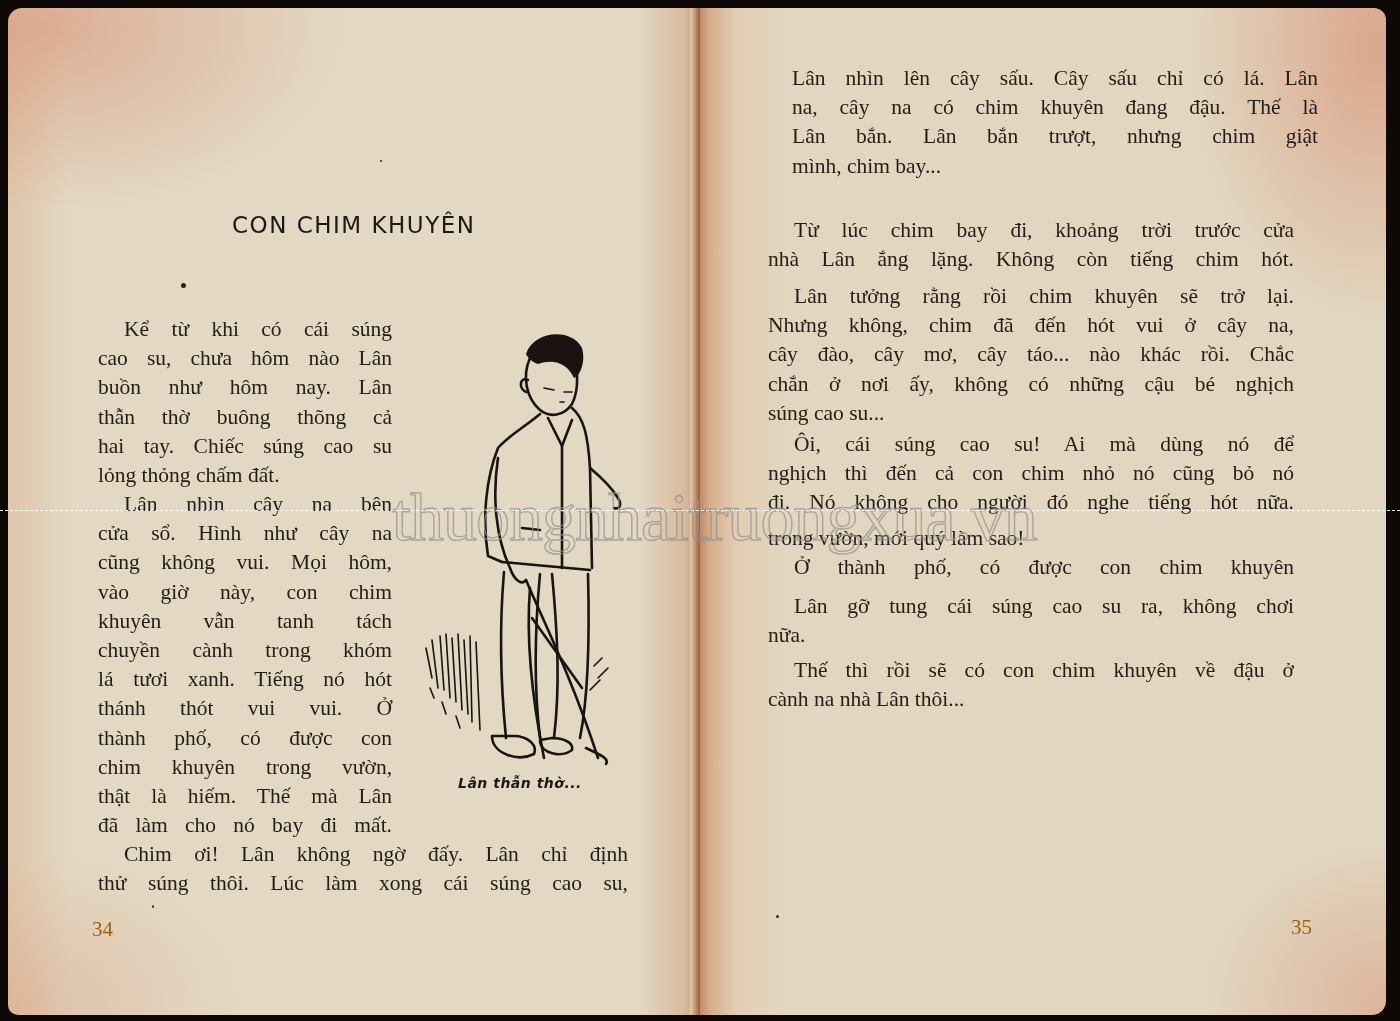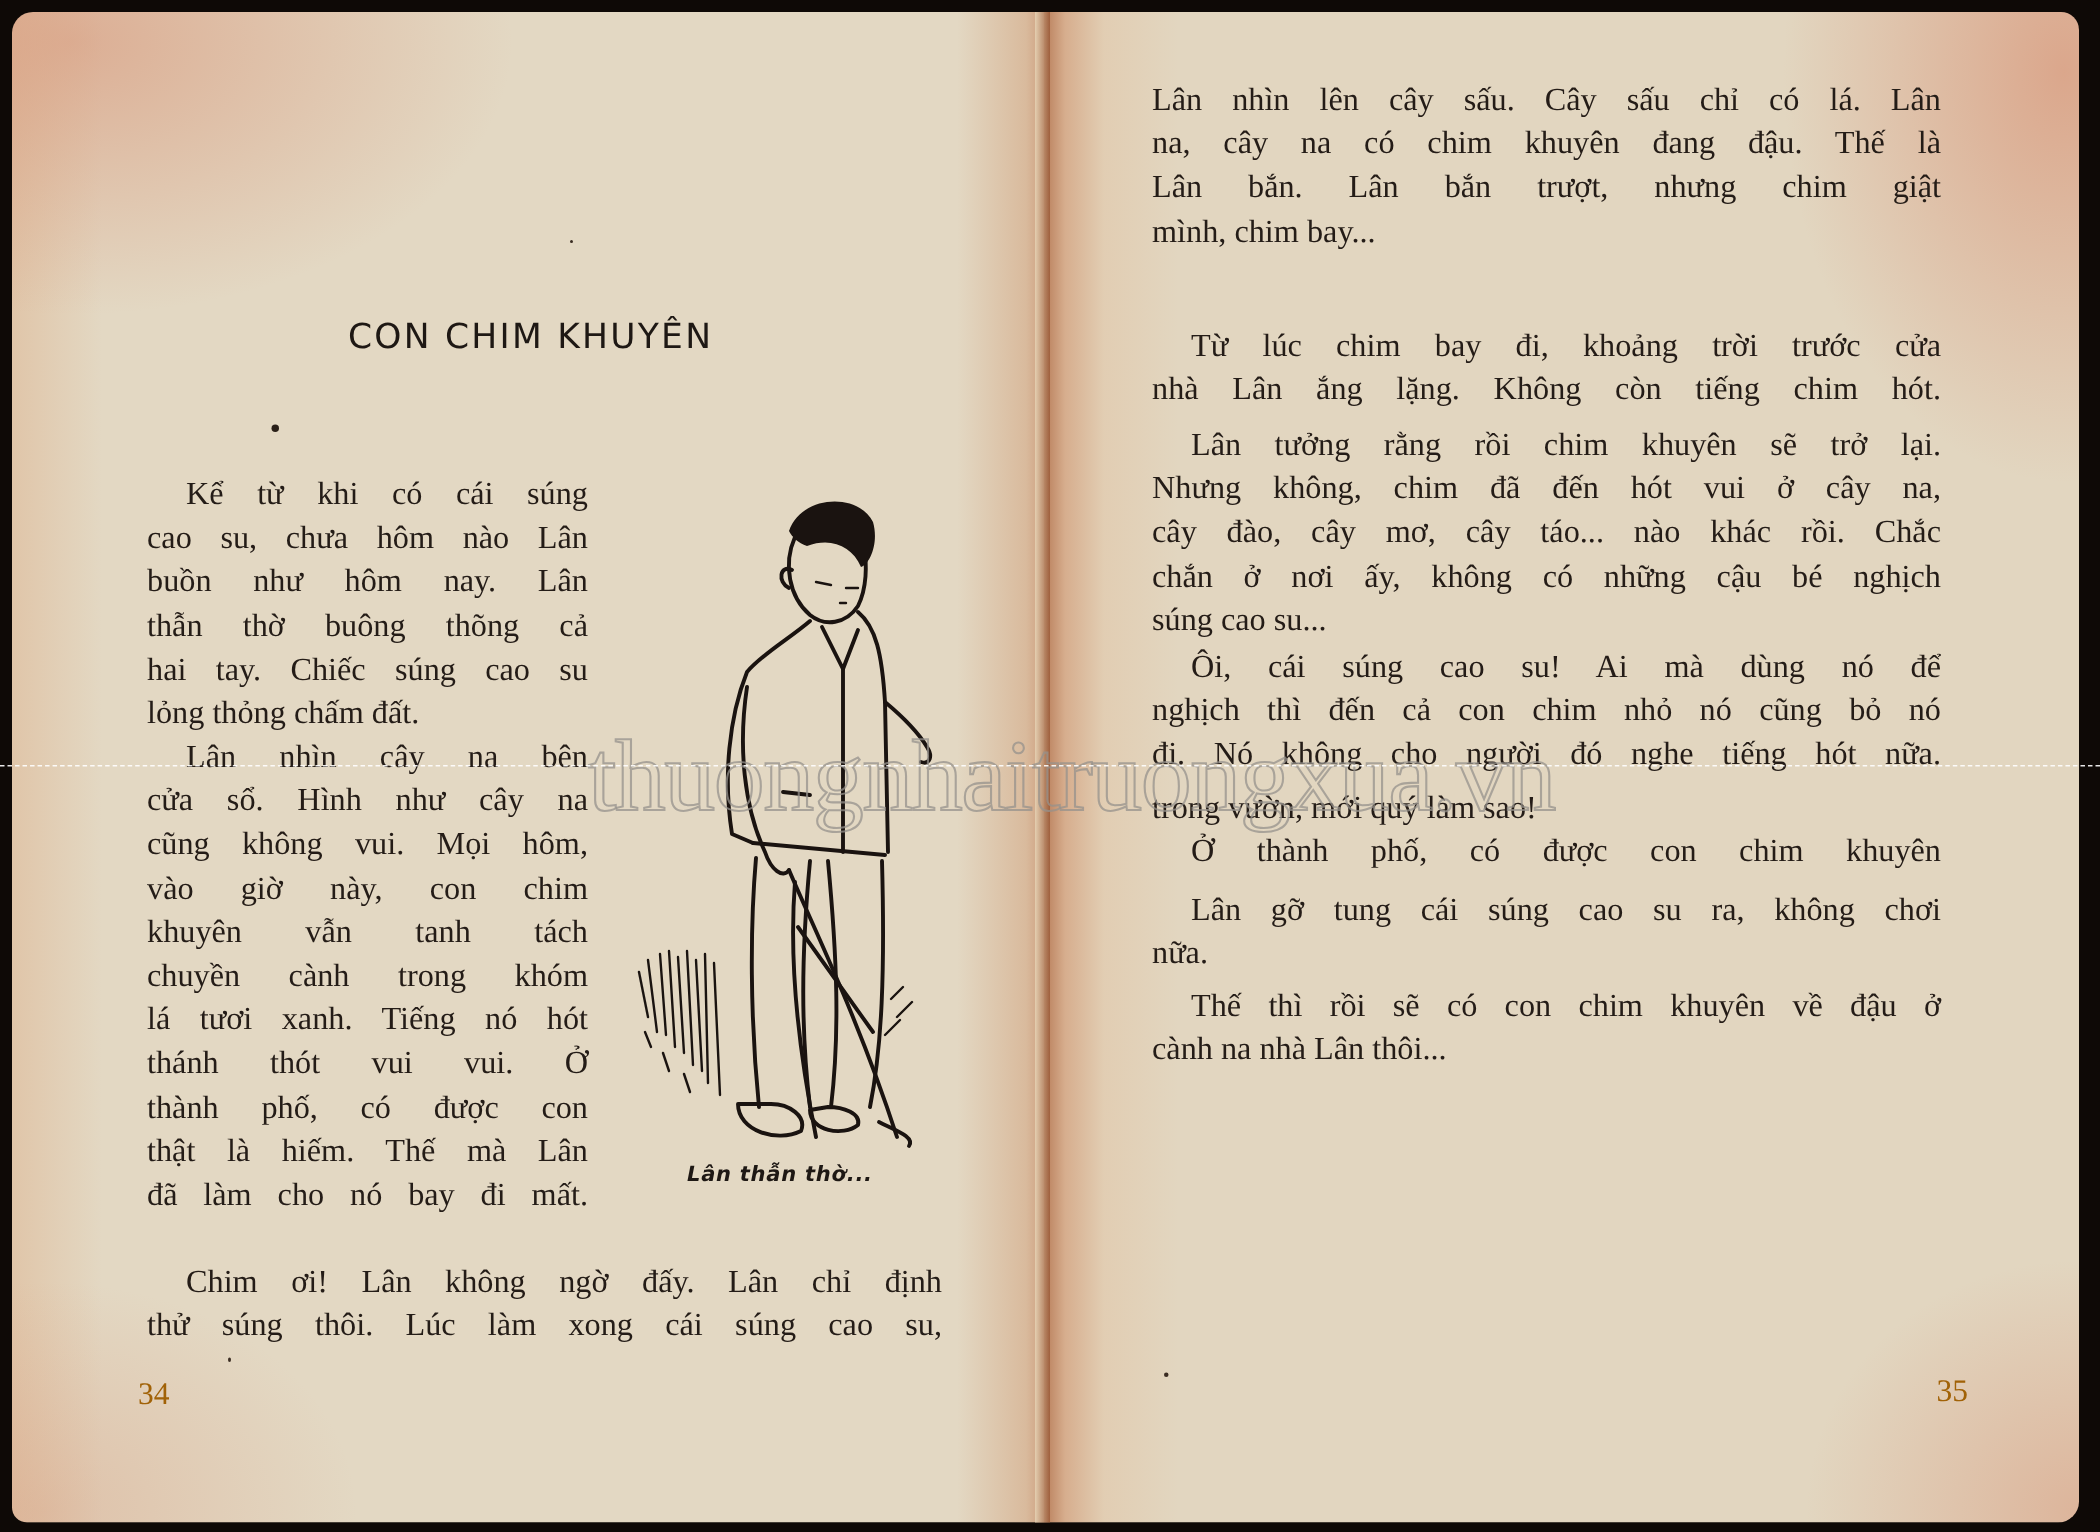--- a/index.html
+++ b/index.html
@@ -47,21 +47,21 @@
   .para .line { display:block; white-space:nowrap; text-align:justify; text-align-last:justify; }
   .para .line.last { text-align-last:left; }
   .indent { padding-left:26px; }
 
   .col-left { position:absolute; left:98px; width:294px; }
   .p1 { top:315px; }
   .p2 { top:490px; }
   .p3 { position:absolute; left:98px; width:530px; top:840px; }
 
   .col-right { position:absolute; left:768px; width:526px; }
-  .r1 { top:52px; }
+  .r1 { top:64px;margin-left:24px; }
   .r2 { top:216px; }
   .r3 { top:282px; }
   .r4 { top:430px; }
   .r5 { top:524px; }
   .r6 { top:592px; }
   .r7 { top:656px; }
 
   .page-num { position:absolute; font-size:21px; color:#a16207; }
   .pn-left { left:92px; top:917px; }
   .pn-right { left:1291px; top:915px; }
@@ -112,20 +112,21 @@
   <div class="col-left para p2">
     <span class="line indent">Lân nhìn cây na bên</span>
     <span class="line">cửa sổ. Hình như cây na</span>
     <span class="line">cũng không vui. Mọi hôm,</span>
     <span class="line">vào giờ này, con chim</span>
     <span class="line">khuyên vẫn tanh tách</span>
     <span class="line">chuyền cành trong khóm</span>
     <span class="line">lá tươi xanh. Tiếng nó hót</span>
     <span class="line">thánh thót vui vui. Ở</span>
     <span class="line">thành phố, có được con</span>
+    <span class="line">chim khuyên trong vườn,</span>
     <span class="line">thật là hiếm. Thế mà Lân</span>
     <span class="line">đã làm cho nó bay đi mất.</span>
   </div>
 
   <div class="para p3">
     <span class="line indent">Chim ơi! Lân không ngờ đấy. Lân chỉ định</span>
     <span class="line">thử súng thôi. Lúc làm xong cái súng cao su,</span>
   </div>
 
   <svg class="illustration" viewBox="0 0 200 450">

